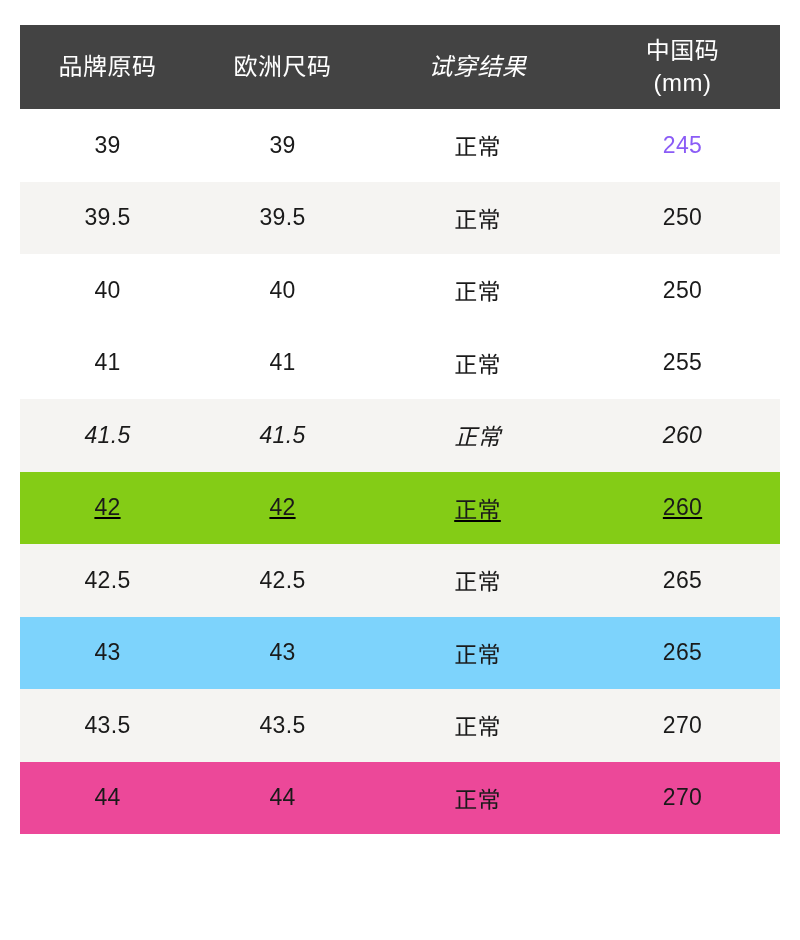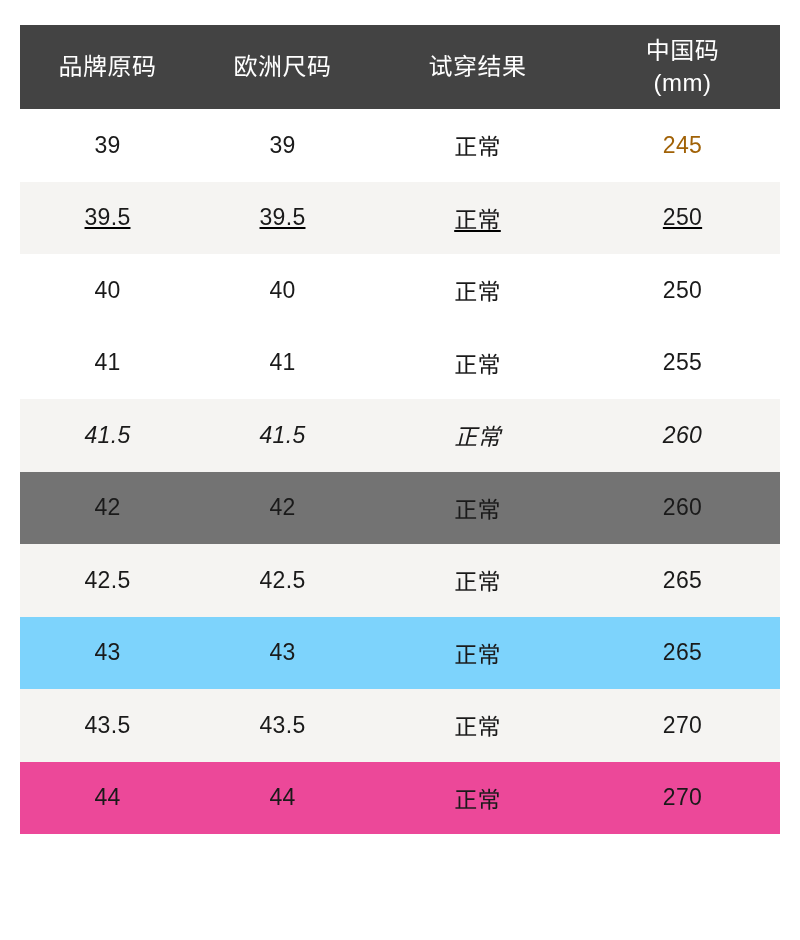--- a/index.html
+++ b/index.html
@@ -76,37 +76,37 @@
       <col class="c4">
     </colgroup>
     <thead>
       <tr>
           <th style="background: rgb(67, 67, 67); color: rgb(255, 255, 255);">
             <span class="hdr-line">品牌原码</span>
           </th>
           <th style="background: rgb(67, 67, 67); color: rgb(255, 255, 255);">
             <span class="hdr-line">欧洲尺码</span>
           </th>
-          <th style="background: rgb(67, 67, 67); color: rgb(255, 255, 255);">
+          <th style="background: rgb(67, 67, 67); color: rgb(255, 255, 255); font-style: italic;">
             <span class="hdr-line">试穿结果</span>
           </th>
           <th style="background: rgb(67, 67, 67); color: rgb(255, 255, 255);">
             <span class="hdr-line">中国码</span>
             <span class="hdr-line">(mm)</span>
           </th>
         </tr>
     </thead>
     <tbody>
         <tr class="row-odd" style="background: rgb(255, 255, 255); margin-top: 40px;">
           <td style="color: rgb(26, 26, 26);">39</td>
           <td style="color: rgb(26, 26, 26);">39</td>
           <td style="color: rgb(26, 26, 26);">正常</td>
-          <td style="color: #a16207;">245</td>
+          <td style="color: #8b5cf6;">245</td>
         </tr>
-        <tr class="row-even" style="background: rgb(245, 244, 242); text-decoration: underline;">
+        <tr class="row-even" style="background: rgb(245, 244, 242);">
           <td style="color: rgb(26, 26, 26);">39.5</td>
           <td style="color: rgb(26, 26, 26);">39.5</td>
           <td style="color: rgb(26, 26, 26);">正常</td>
           <td style="color: rgb(26, 26, 26);">250</td>
         </tr>
         <tr class="row-odd" style="background: rgb(255, 255, 255);">
           <td style="color: rgb(26, 26, 26);">40</td>
           <td style="color: rgb(26, 26, 26);">40</td>
           <td style="color: rgb(26, 26, 26);">正常</td>
           <td style="color: rgb(26, 26, 26);">250</td>
@@ -116,21 +116,21 @@
           <td style="color: rgb(26, 26, 26);">41</td>
           <td style="color: rgb(26, 26, 26);">正常</td>
           <td style="color: rgb(26, 26, 26);">255</td>
         </tr>
         <tr class="row-even" style="background: rgb(245, 244, 242); font-style: italic;">
           <td style="color: rgb(26, 26, 26);">41.5</td>
           <td style="color: rgb(26, 26, 26);">41.5</td>
           <td style="color: rgb(26, 26, 26);">正常</td>
           <td style="color: rgb(26, 26, 26);">260</td>
         </tr>
-        <tr class="row-odd" style="background: #737373;">
+        <tr class="row-odd" style="background: #84cc16; text-decoration: underline;">
           <td style="color: rgb(26, 26, 26);">42</td>
           <td style="color: rgb(26, 26, 26);">42</td>
           <td style="color: rgb(26, 26, 26);">正常</td>
           <td style="color: rgb(26, 26, 26);">260</td>
         </tr>
         <tr class="row-even" style="background: rgb(245, 244, 242);">
           <td style="color: rgb(26, 26, 26);">42.5</td>
           <td style="color: rgb(26, 26, 26);">42.5</td>
           <td style="color: rgb(26, 26, 26);">正常</td>
           <td style="color: rgb(26, 26, 26);">265</td>

